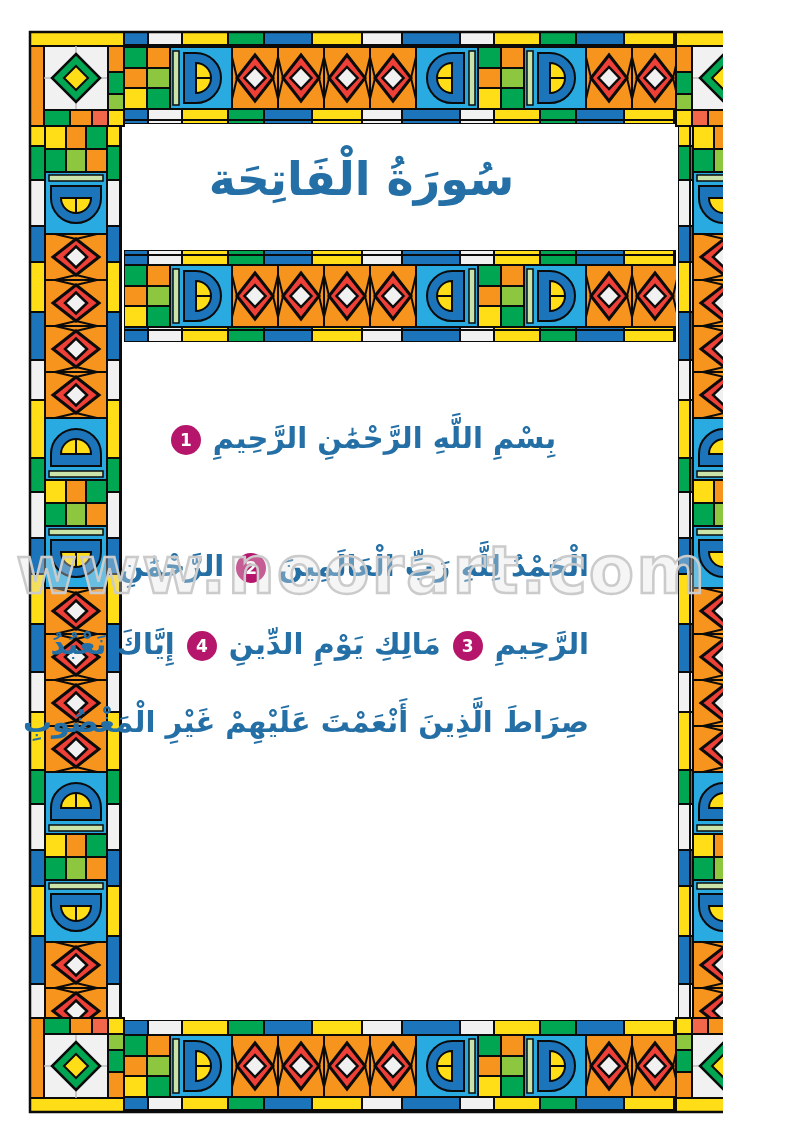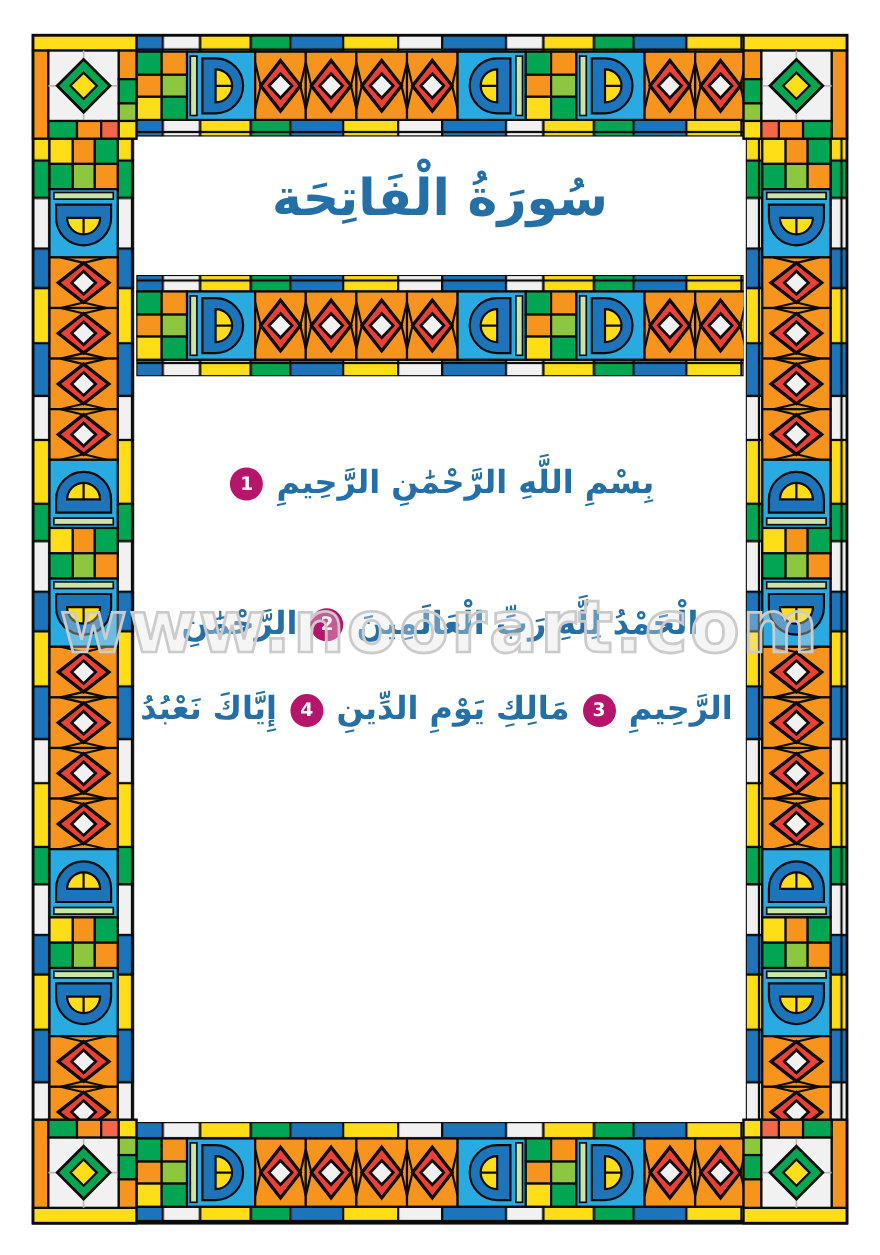--- a/index.html
+++ b/index.html
@@ -2,21 +2,21 @@
 <html lang="ar" style="--orange: #F7941D; --red: #EE4036; --soft-red: #F26649; --yellow: #FFDE17; --green: #00A651; --lgreen: #8DC63F; --pgreen: #C9E3A8; --blue: #1C75BB; --cyan: #29ABE2; --white: #F1F1F2; --outline: #0B0B0B; --ink: #2470A6; --badge-bg: #B5166B; --badge-fg: #FFFFFF; --wm: #CBCBCB;"><head>
 <meta charset="utf-8">
 <style>
   :root{
     --orange:#F7941D; --red:#EE4036; --soft-red:#F26649; --yellow:#FFDE17;
     --green:#00A651; --lgreen:#8DC63F; --pgreen:#C9E3A8; --blue:#1C75BB;
     --cyan:#29ABE2; --white:#F1F1F2; --outline:#0B0B0B;
     --ink:#2470A6; --badge-bg:#B5166B; --badge-fg:#FFFFFF; --wm:#CBCBCB;
   }
   html,body{margin:0;padding:0;background:#ffffff;}
-  .page{position:relative;width:800px;height:1141px;background:#ffffff;overflow:hidden;
+  .page{position:relative;width:723px;height:1141px;background:#ffffff;overflow:hidden;
         font-family:"DejaVu Sans",sans-serif;}
   svg{position:absolute;left:0;top:0;z-index:1;}
   .title{position:absolute;top:152px;left:0;width:100%;text-align:center;
          font-size:46px;font-weight:bold;color:var(--ink);z-index:3;direction:rtl;}
   .lines{position:absolute;top:400px;left:130px;right:130px;direction:rtl;z-index:3;}
   .qline{text-align:center;white-space:nowrap;font-size:29px;font-weight:bold;
          color:var(--ink);height:78px;line-height:76px;}
   .qline:first-child{margin-bottom:50px;}
   .vtext{padding:0 4px;}
   .badge{display:inline-block;width:30px;height:30px;border-radius:50%;
@@ -230,15 +230,16 @@
         <use href="#gCorner" transform="translate(770,1112) scale(-1,-1)"></use>
       </g>
     <rect x="30" y="32" width="740" height="1080" fill="none" stroke="var(--outline)" stroke-width="2.5"></rect>
   </svg>
 
   <div class="title">سُورَةُ الْفَاتِحَة</div>
   <div class="lines">
       <div class="qline"><span class="vtext">بِسْمِ اللَّهِ الرَّحْمَٰنِ الرَّحِيمِ</span><span class="badge">1</span></div>
       <div class="qline"><span class="vtext">الْحَمْدُ لِلَّهِ رَبِّ الْعَالَمِينَ</span><span class="badge">2</span><span class="vtext">الرَّحْمَٰنِ</span></div>
       <div class="qline"><span class="vtext">الرَّحِيمِ</span><span class="badge">3</span><span class="vtext">مَالِكِ يَوْمِ الدِّينِ</span><span class="badge">4</span><span class="vtext">إِيَّاكَ نَعْبُدُ</span></div>
+      <div class="qline"><span class="vtext">صِرَاطَ الَّذِينَ أَنْعَمْتَ عَلَيْهِمْ غَيْرِ الْمَغْضُوبِ</span></div>
     </div>
   <div class="watermark">www.noorart.com</div>
 </div>
 
 </body></html>

